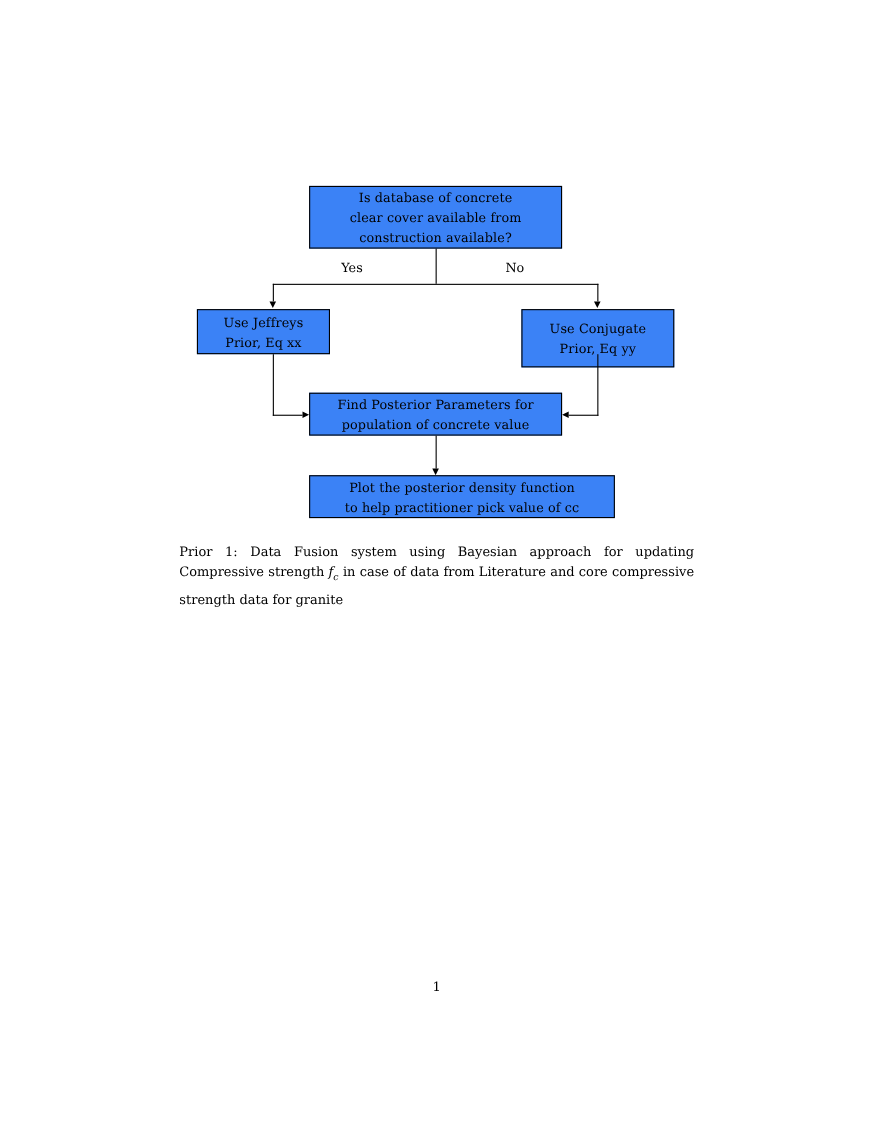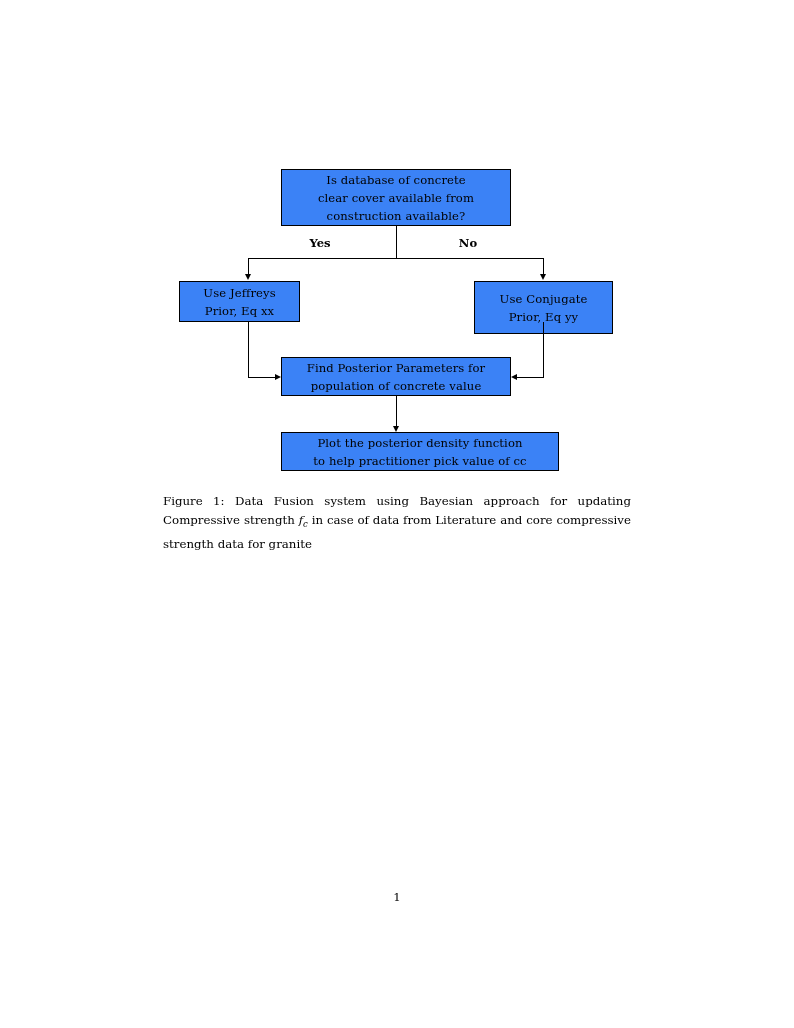--- a/index.html
+++ b/index.html
@@ -107,21 +107,20 @@
     border-bottom: 3px solid transparent;
     border-right: 6px solid #000000;
   }
 
   .branch-label {
     position: absolute;
     font-size: 11.6px;
     line-height: 14px;
     white-space: nowrap;
     text-align: center;
-    font-weight: bold;
   }
 
   
   .caption {
     position: absolute;
     left: 163px;
     top: 492px;
     width: 468px;
     font-size: 11.8px;
     line-height: 19.4px;
@@ -200,17 +199,17 @@
     <div class="line vline" style="left:396px; top:396px; height:30px;"></div>
     <div class="arrow arrow-down" style="left:393px; top:426px;"></div>
 
     <div class="node" id="node-plot">
       <span>Plot the posterior density function</span>
       <span>to help practitioner pick value of cc</span>
     </div>
 
   </div>
 
-  <div class="caption"><span>Figure 1:</span><span> Data Fusion system using Bayesian approach for updating Compressive strength </span><span class="math"><span>f</span><sub>c</sub></span><span> in case of data from Literature and core compressive strength data for granite</span></div>
+  <div class="caption"><span>Prior 1:</span><span> Data Fusion system using Bayesian approach for updating Compressive strength </span><span class="math"><span>f</span><sub>c</sub></span><span> in case of data from Literature and core compressive strength data for granite</span></div>
 
   <div class="folio">1</div>
 
 </div>
 
 </body></html>

